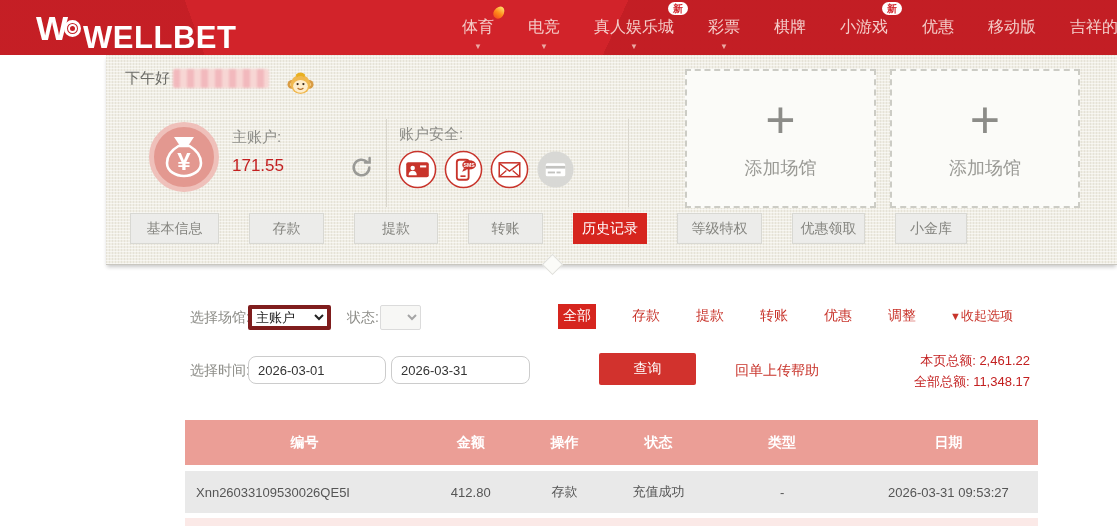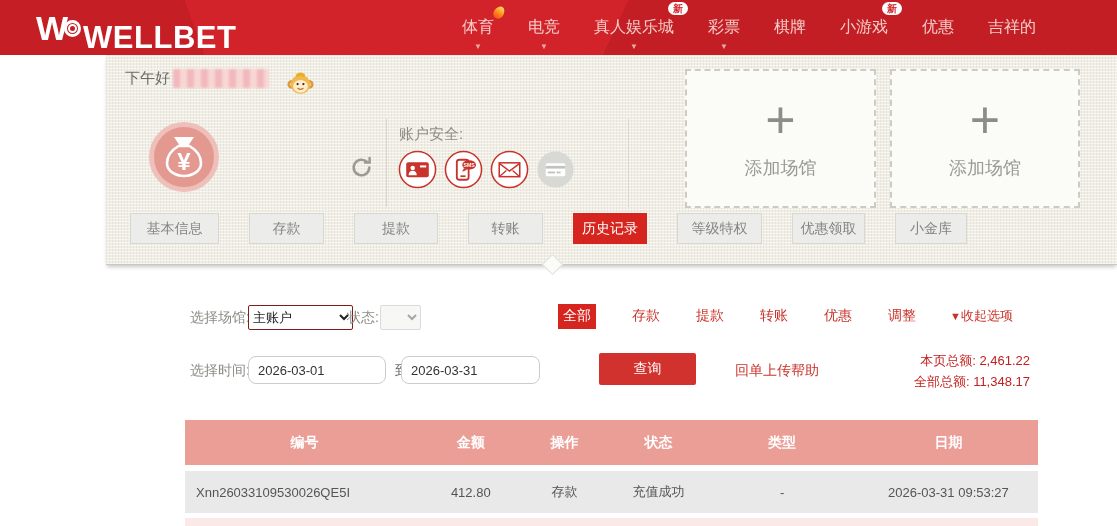--- a/index.html
+++ b/index.html
@@ -60,41 +60,41 @@
   .tabs { position:absolute; left:24px; top:158px; display:flex; gap:30px; }
   .tab { height:31px; background:#ececea; border:1px solid #d8d8d3; color:#84847f; font-size:14px;
     display:flex; align-items:center; justify-content:center; cursor:pointer; }
   .tab.active { background:#d6251e; border-color:#d6251e; color:#fff; }
   .t0{width:89px}.t1{width:75px}.t2{width:84px}.t3{width:75px}.t4{width:74px}.t5{width:85px}.t6{width:73px}.t7{width:72px}
   .notch { position:absolute; left:439px; top:202px; width:15px; height:15px; background:#fbfbf8;
     border:1px solid #dededa; transform:rotate(45deg); z-index:5; }
 
   
   .flabel { position:absolute; font-size:14px; color:#8d8d88; }
-  .venue-select { position:absolute; left:248px; top:305px; width:105px; height:25px; font-size:13px; color:#222;
-    border:1px solid #7f1d1d; background:#fff; border-radius:2px; }
+  .venue-select { position:absolute; left:248px; top:305px; width:83px; height:25px; font-size:13px; color:#222;
+    border:4px solid #7f1d1d; background:#fff; border-radius:2px; }
   .status-select { position:absolute; left:380px; top:305px; width:41px; height:25px; font-size:13px;
     border:1px solid #ccc; background:#f4f4f2; border-radius:2px; }
   .type-tabs { position:absolute; left:558px; top:303px; height:26px; display:flex; gap:36px; align-items:center; }
   .type-tab { font-size:14px; color:#c8342b; cursor:pointer; }
   .type-tab.active { background:#d6251e; color:#fff; width:38px; height:25px; display:flex; align-items:center; justify-content:center; }
   .collapse-link { position:absolute; left:950px; top:307px; font-size:13px; color:#c8342b; cursor:pointer; }
   .collapse-link .tri { font-size:11px; }
 
   .date-input { position:absolute; top:356px; height:28px; border:1px solid #ccc; border-radius:8px;
     font-size:13px; color:#333; padding-left:9px; font-family:"Liberation Sans","DejaVu Sans",sans-serif; }
-  .di1 { left:248px; width:138px; } .di2 { left:401px; width:139px; }
+  .di1 { left:248px; width:138px; } .di2 { left:391px; width:139px; }
   .search-btn { position:absolute; left:599px; top:353px; width:97px; height:32px; background:#d2322d; color:#fff;
     border:none; font-size:14px; border-radius:2px; cursor:pointer; font-family:"Liberation Sans","DejaVu Sans",sans-serif; }
   .receipt-help { position:absolute; left:735px; top:362px; font-size:14px; color:#c8342b; cursor:pointer; }
   .totals { position:absolute; right:87px; top:350px; text-align:right; font-size:13px; color:#c32020; line-height:21px; }
 
   
   .htable { position:absolute; left:185px; top:420px; width:853px; }
-  .trow { display:flex; align-items:center; width:100%;justify-content:center; }
+  .trow { display:flex; align-items:center; width:100%; }
   .thead { height:45px; background:#eb9e96; color:#fff; font-size:14px; font-weight:bold; }
   .tdata { height:42px; background:#e9e9e9; color:#555; font-size:13px; margin-top:6px; }
   .cell { text-align:center; }
   .c0{width:28%}.c1{width:11%}.c2{width:11%}.c3{width:11%}.c4{width:18%}.c5{width:21%}
   .tdata .c0 { text-align:left; padding-left:11px; }
   .pink-row { position:absolute; left:185px; top:518px; width:853px; height:22px; background:#fbe9e7; }
 
   svg text { font-family:"Liberation Sans","DejaVu Sans",sans-serif; }
 </style>
 </head>
@@ -131,20 +131,23 @@
       </div>
       <div class="nav-item">
         <span>棋牌</span>
       </div>
       <div class="nav-item">
         <span>小游戏</span>
         <span class="nav-badge">新</span>
       </div>
       <div class="nav-item">
         <span>优惠</span>
+      </div>
+      <div class="nav-item">
+        <span>移动版</span>
       </div>
       <div class="nav-item">
         <span>吉祥的</span>
       </div>
     </nav>
   </div>
 
   <div class="panel">
 
     <div class="greeting">
@@ -168,20 +171,24 @@
 
     <div class="moneybag">
       <svg viewBox="0 0 72 72" width="72" height="72">
         <circle cx="36" cy="36" r="32.5" fill="#e39890" stroke="#efc0ba" stroke-width="5"></circle>
         <path d="M26 16 h20 l-6 9 h-8 z" fill="#fff"></path>
         <path d="M30.5 25 h11 c8.5 5 11.5 11 11.5 17 0 8.5 -9 13 -17 13 s-17 -4.5 -17 -13 c0 -6 3 -12 11.5 -17 z" fill="#e39890" stroke="#fff" stroke-width="2.6"></path>
         <text x="36" y="49" text-anchor="middle" font-size="24" font-weight="bold" fill="#fff">¥</text>
       </svg>
     </div>
 
+    <div class="balance-block">
+      <div class="balance-label">主账户:</div>
+      <div class="balance-value">171.55</div>
+    </div>
 
     <div class="refresh-btn">
       <svg viewBox="0 0 24 24" width="25" height="25" fill="none" stroke="#9a9a96" stroke-width="2.4" stroke-linecap="round">
         <path d="M19.5 12a7.5 7.5 0 1 1 -2.2 -5.3"></path>
         <path d="M19.8 2.8 v4.4 h-4.4" fill="none"></path>
       </svg>
     </div>
 
     <div class="vdivider vd1"></div>
 

